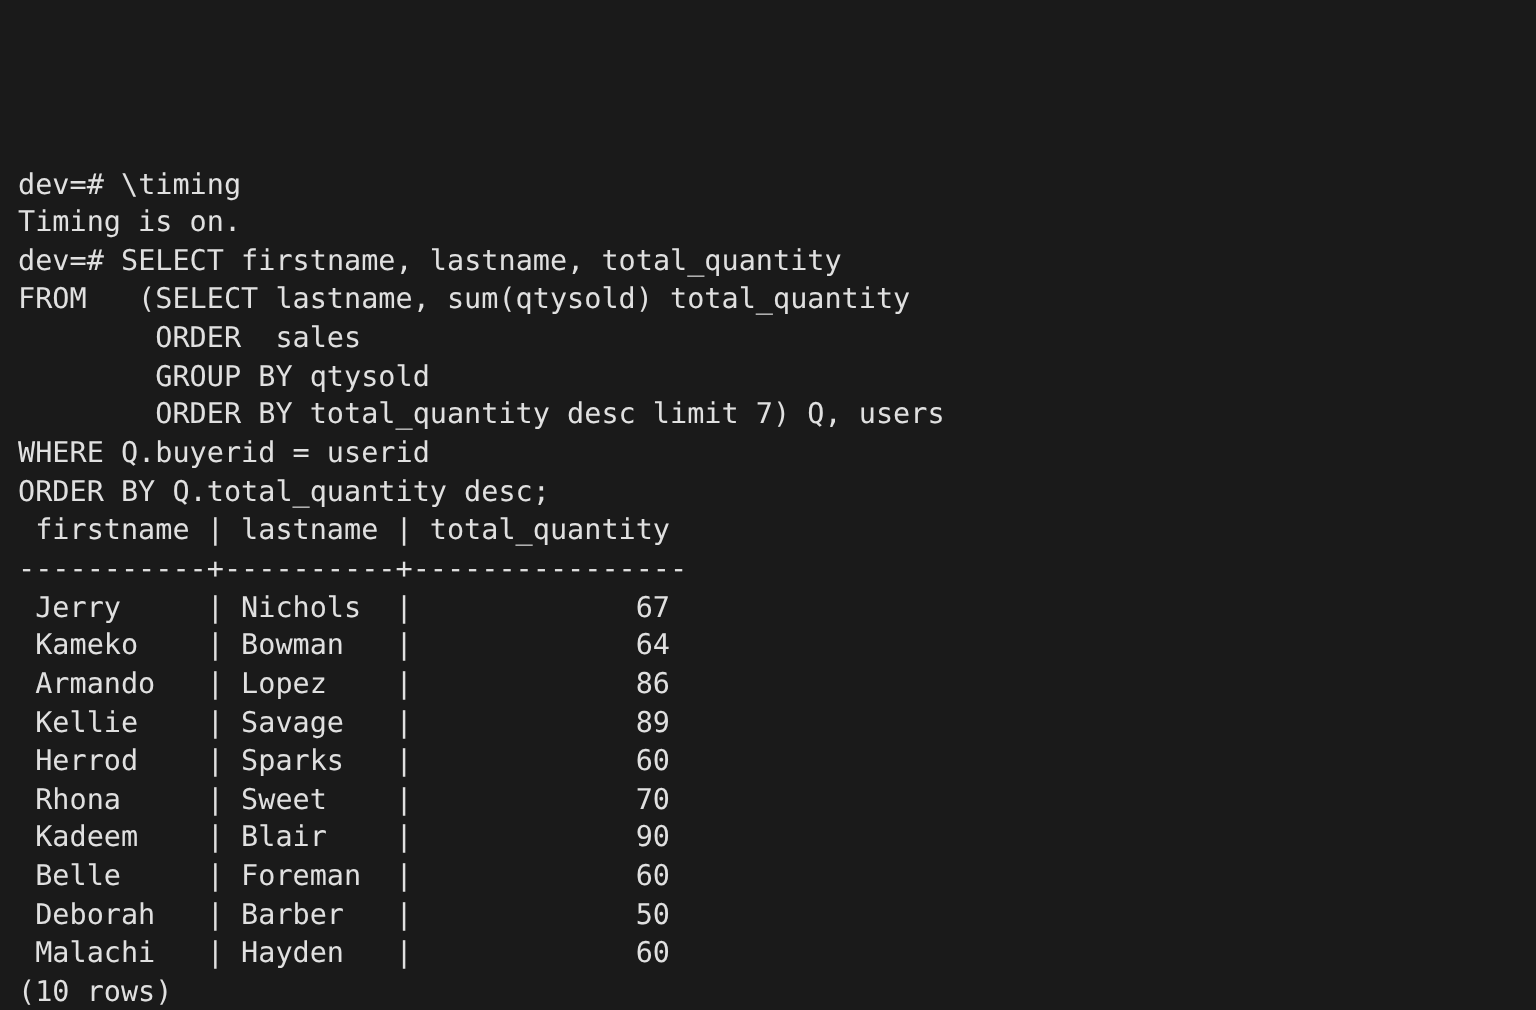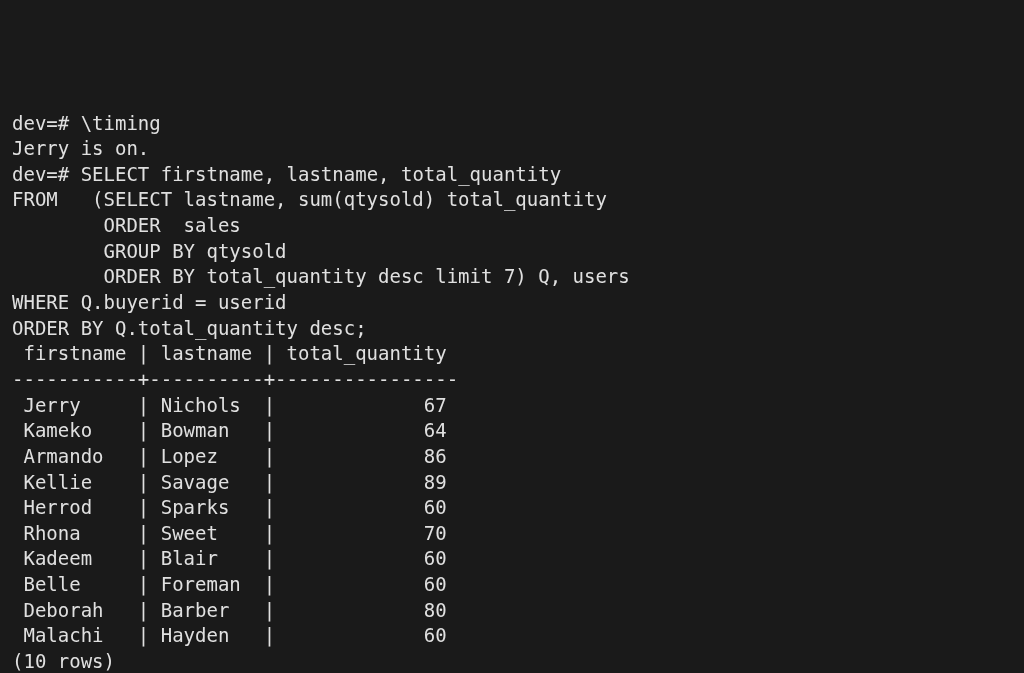--- a/index.html
+++ b/index.html
@@ -19,39 +19,39 @@
       height: 673px;
       overflow: hidden;
     }
   </style>
 </head>
 <body>
 
 
 
 <div><span>dev=#</span> <span>\timing</span>
-<span>Jerry is on.</span>
+<span>Timing is on.</span>
 <span>dev=#</span> <span>SELECT firstname, lastname, total_quantity</span>
 <span>FROM   (SELECT lastname, sum(qtysold) total_quantity</span>
 <span>        ORDER  sales</span>
 <span>        GROUP BY qtysold</span>
 <span>        ORDER BY total_quantity desc limit 7) Q, users</span>
 <span>WHERE Q.buyerid = userid</span>
 <span>ORDER BY Q.total_quantity desc;</span>
 <span> firstname | lastname | total_quantity</span>
 <span>-----------+----------+----------------</span>
 <span id="row-0"> Jerry     | Nichols  |             67</span>
 <span id="row-1"> Kameko    | Bowman   |             64</span>
 <span id="row-2"> Armando   | Lopez    |             86</span>
 <span id="row-3"> Kellie    | Savage   |             89</span>
 <span id="row-4"> Herrod    | Sparks   |             60</span>
 <span id="row-5"> Rhona     | Sweet    |             70</span>
-<span id="row-6"> Kadeem    | Blair    |             60</span>
+<span id="row-6"> Kadeem    | Blair    |             90</span>
 <span id="row-7"> Belle     | Foreman  |             60</span>
-<span id="row-8"> Deborah   | Barber   |             80</span>
+<span id="row-8"> Deborah   | Barber   |             50</span>
 <span id="row-9"> Malachi   | Hayden   |             60</span>
 <span>(10 rows)</span>
 
  
  </div>
 
 
 
 
 </body></html>

